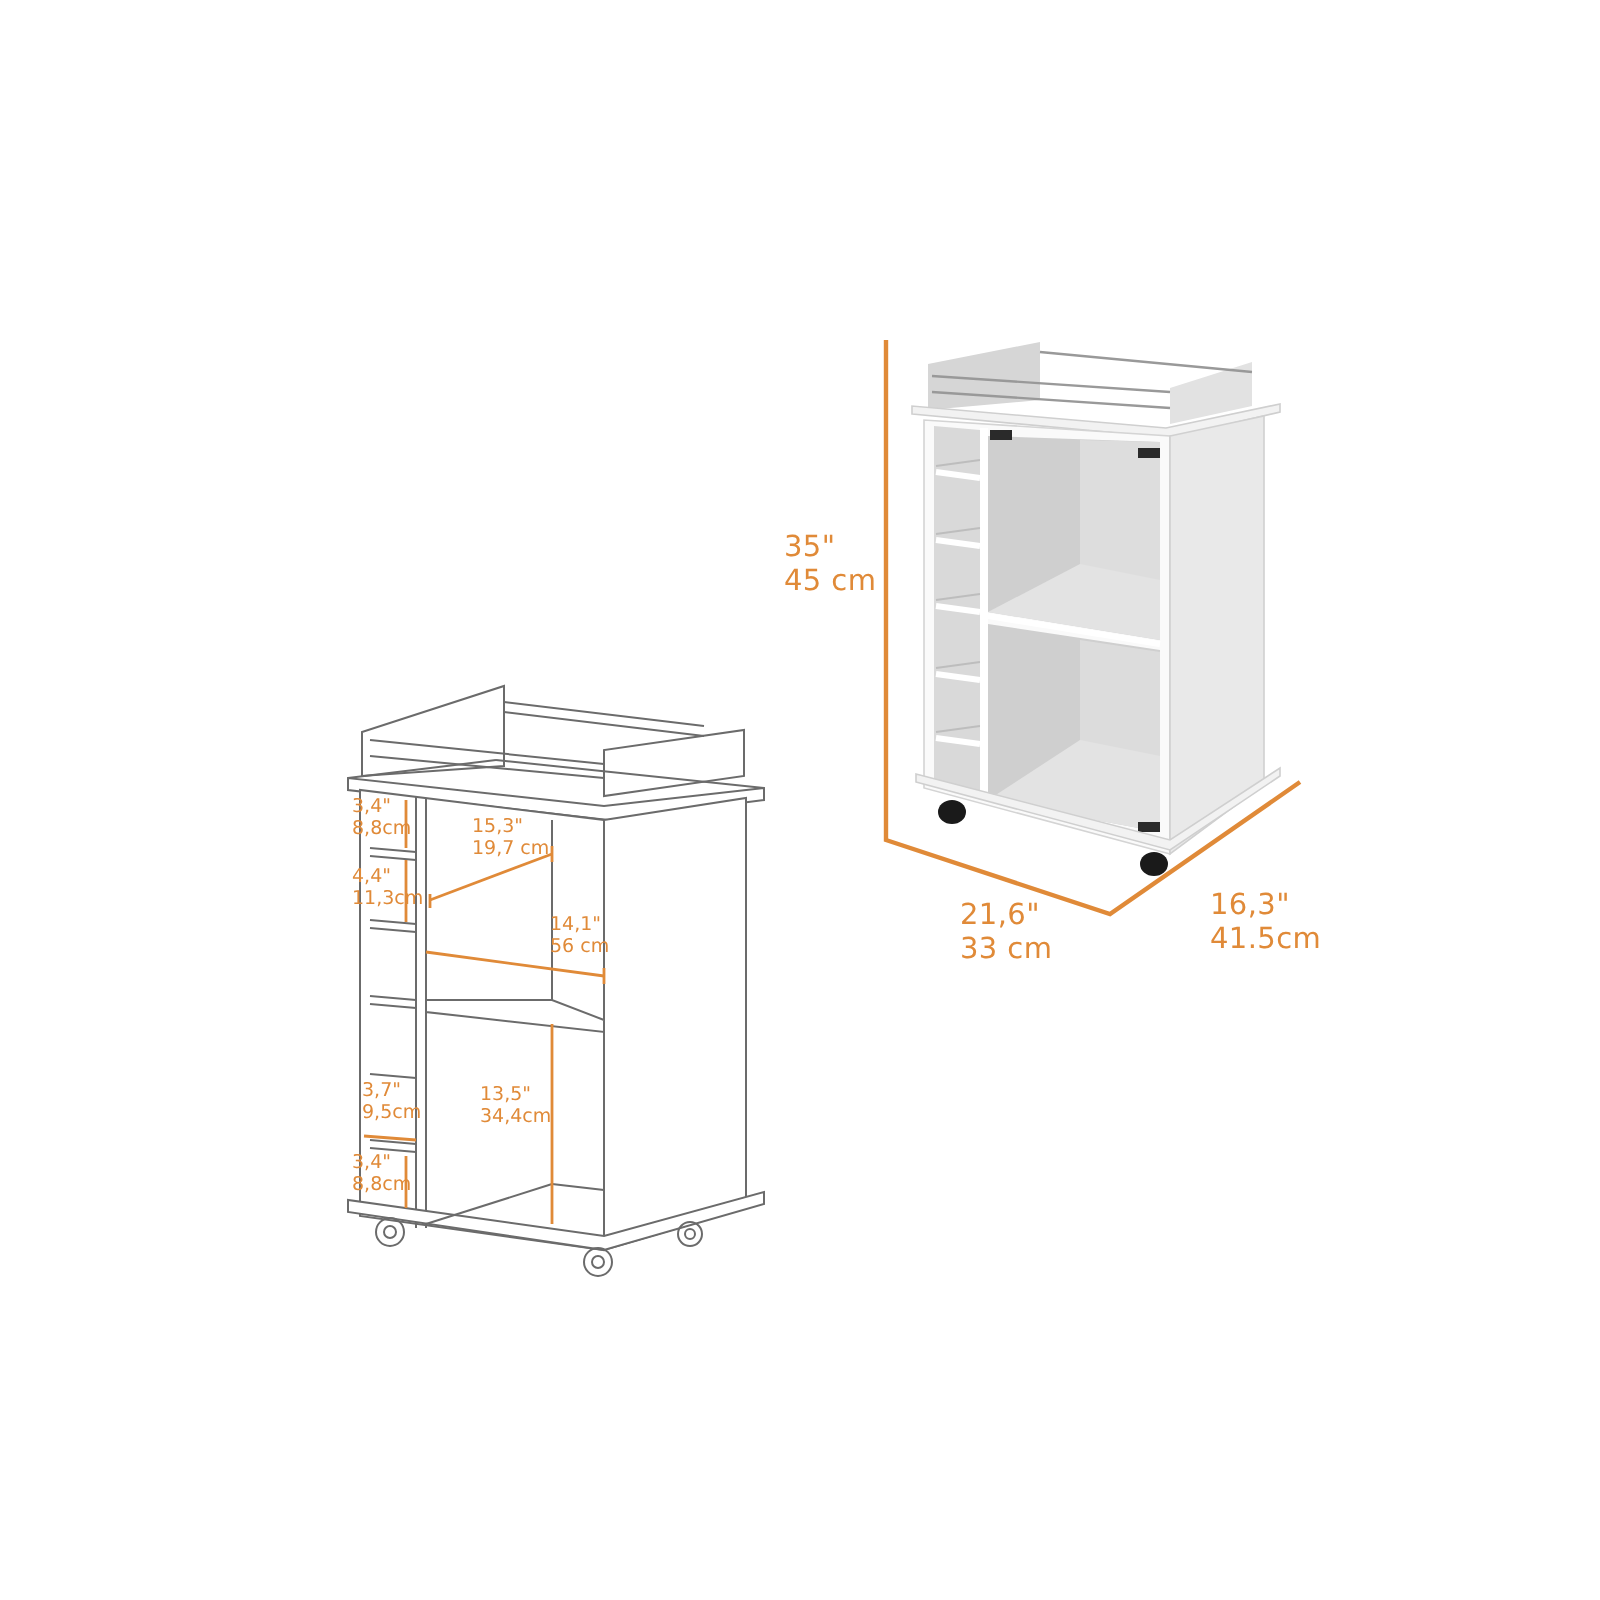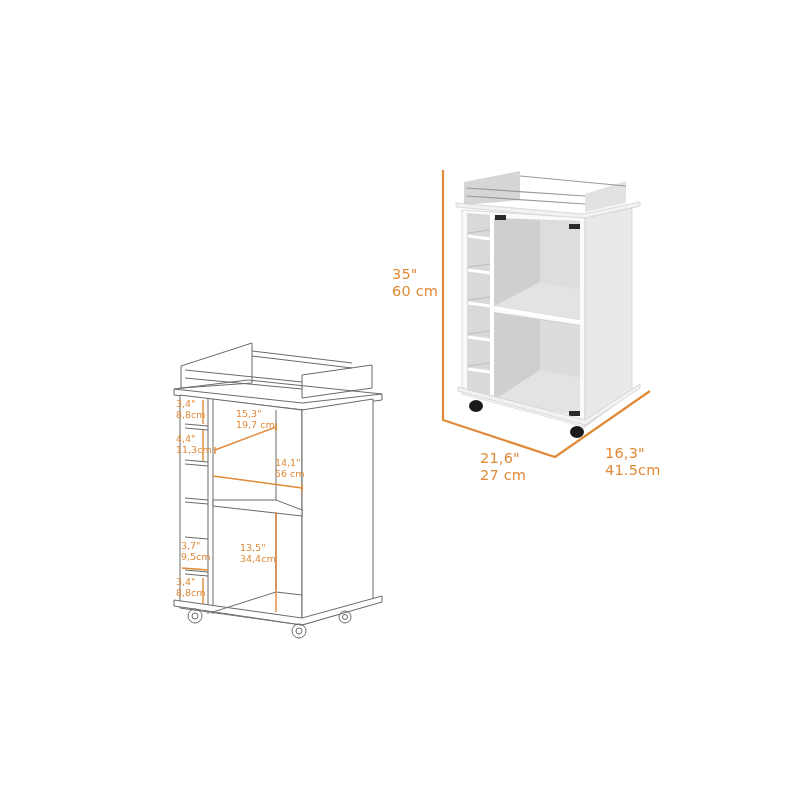--- a/index.html
+++ b/index.html
@@ -160,22 +160,22 @@
   <span>3,4"</span>
   <span>8,8cm</span>
 </div>
 <div class="lbl small" style="left:240px;top:543px;">
   <span>13,5"</span>
   <span>34,4cm</span>
 </div>
 
 <div class="lbl big" style="left:392px;top:266px;">
   <span>35"</span>
-  <span>60 cm</span>
+  <span>45 cm</span>
 </div>
 <div class="lbl big" style="left:480px;top:450px;">
   <span>21,6"</span>
-  <span>27 cm</span>
+  <span>33 cm</span>
 </div>
 <div class="lbl big" style="left:605px;top:445px;">
   <span>16,3"</span>
   <span>41.5cm</span>
 </div>
 
 </body></html>

